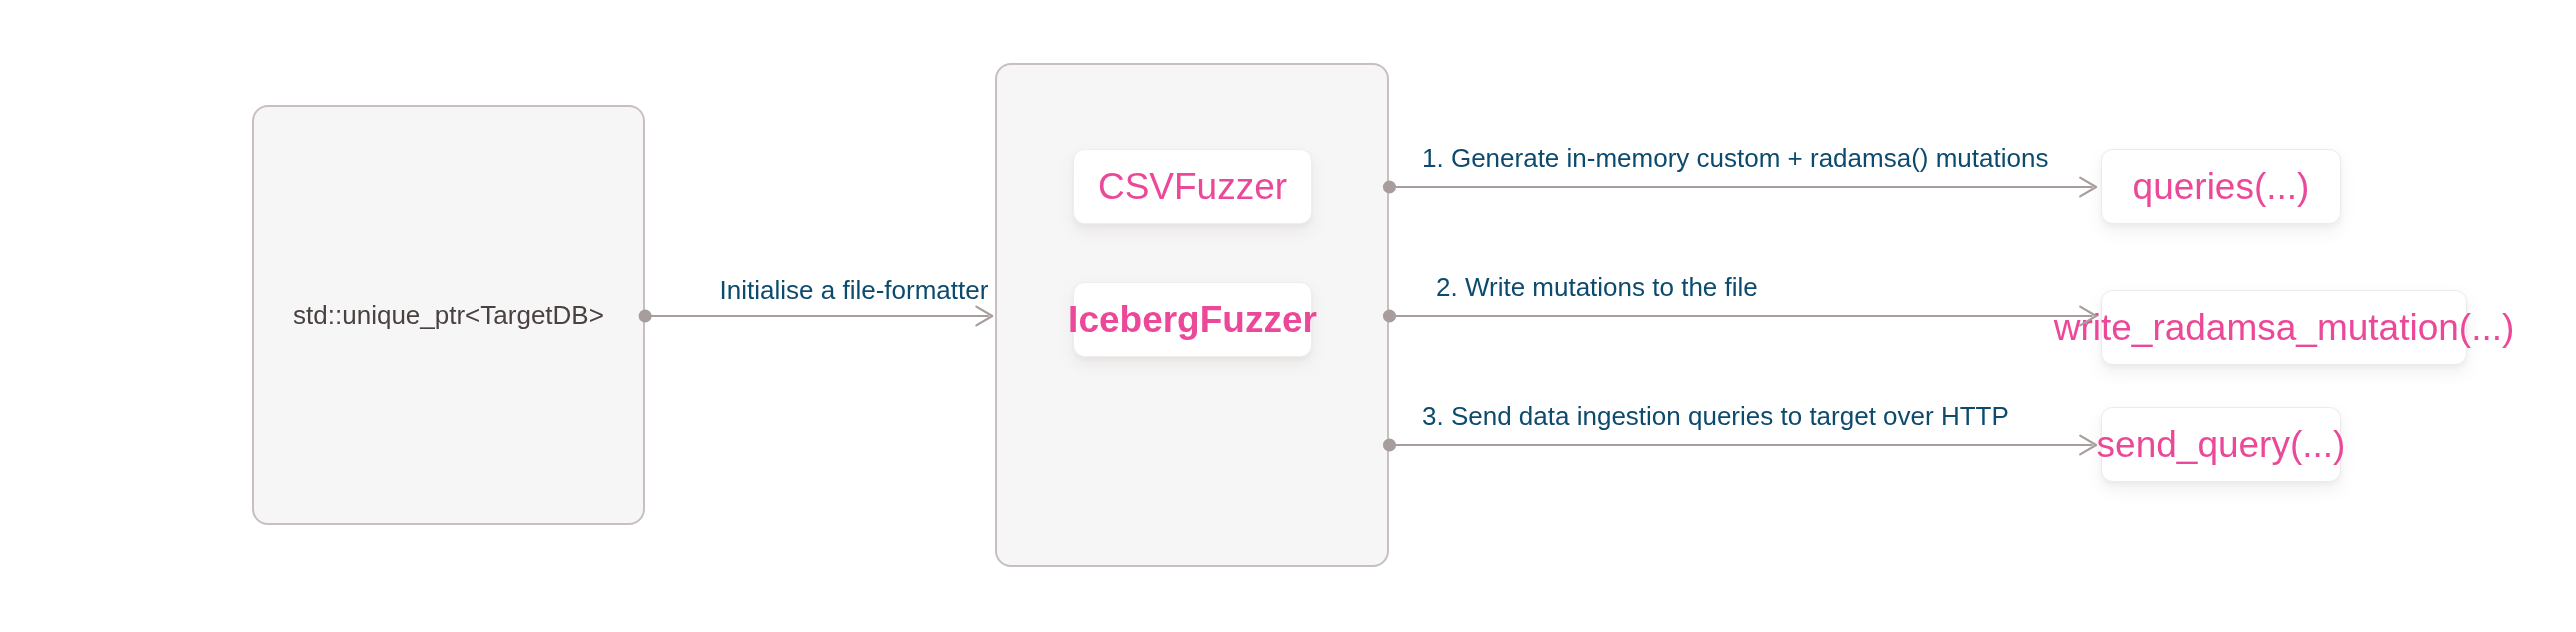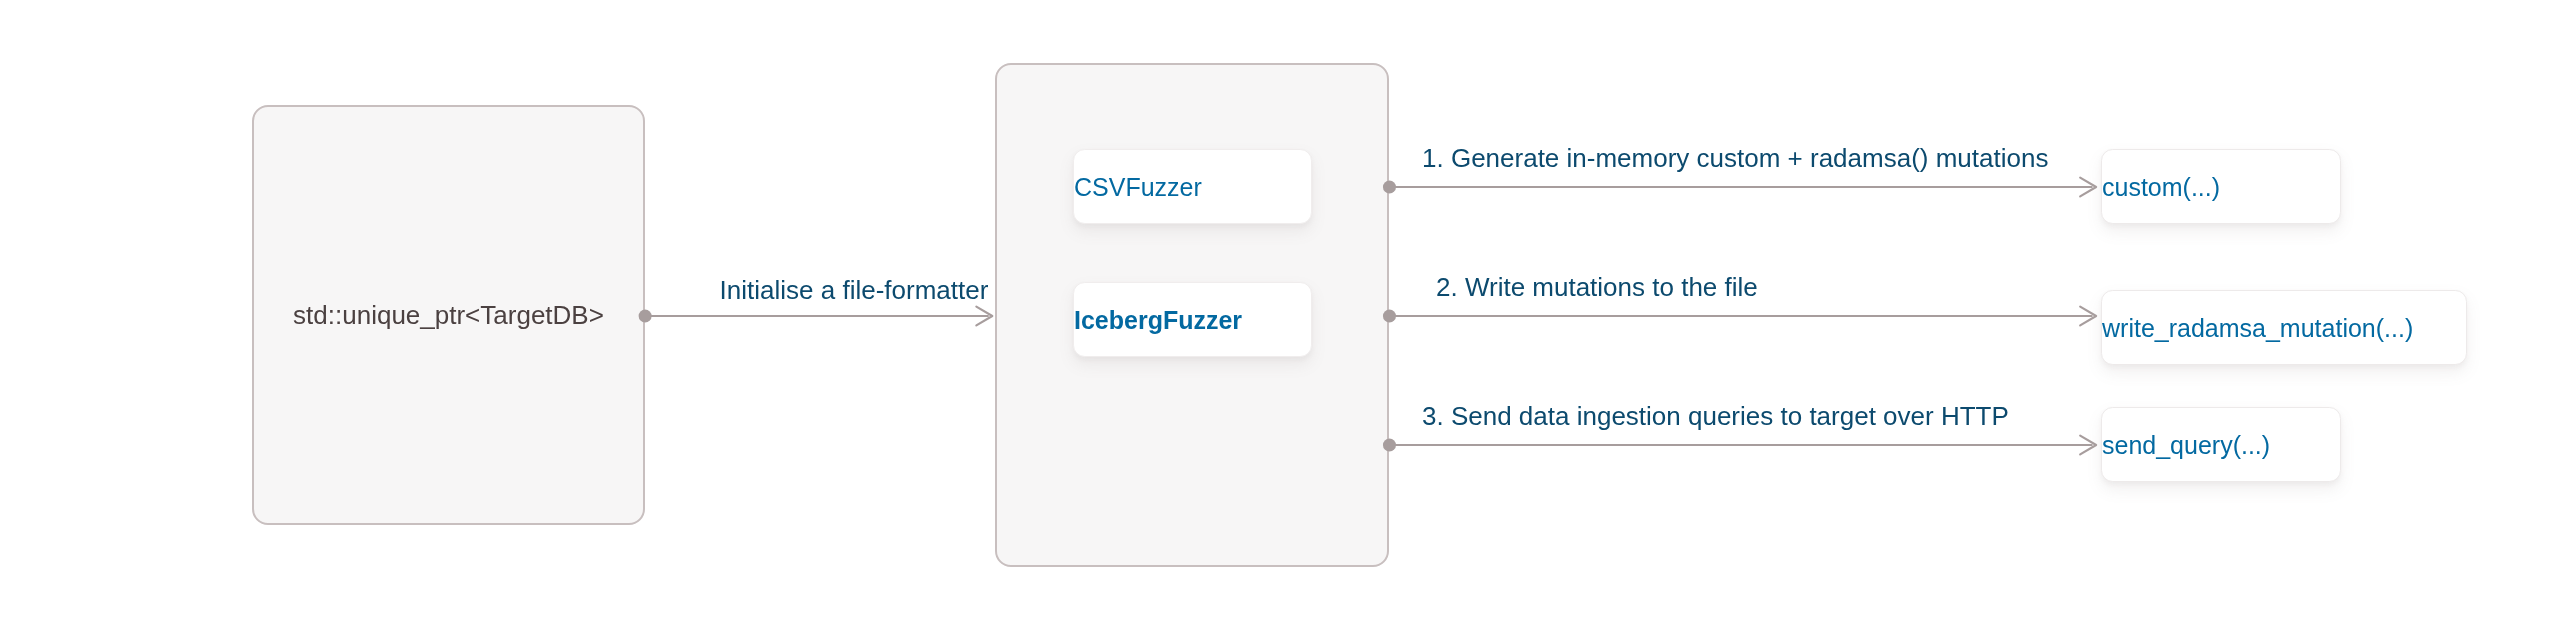--- a/index.html
+++ b/index.html
@@ -41,24 +41,24 @@
     text-align: right;
   }
 
   
   .card {
     position: absolute;
     background: #ffffff;
     border: 1.4px solid #f0eded;
     border-radius: 11.6px;
     box-sizing: border-box;
-    display: flex; align-items: center; 
-    font-size: 25px;
+    display: flex; align-items: center; justify-content: center;
+    font-size: 37px;
     line-height: 32px;
-    color: #0369a1;
+    color: #ec4899;
     box-shadow: 0 7.2px 14.5px rgba(130, 118, 118, 0.10), 0 2.2px 4.3px rgba(130, 118, 118, 0.06);
   }
   .card.inner { left: 1073px; width: 239px; height: 75px; }
   .card.inner.row-0 { top: 149px; }
   .card.inner.row-1 { top: 282px; font-weight: bold; }
   .card.inner.row-2 { top: 407px; }
 
   .card.fn { left: 2101px; height: 75px; border-color: #edeaea; }
   .card.fn.row-0 { top: 149px; width: 240px; }
   .card.fn.row-1 { top: 278px; width: 366px; margin-top: 12px; }
@@ -104,21 +104,21 @@
   <div class="group-box fuzzers"></div>
 
   <div class="card inner row-0">
     <span>CSVFuzzer</span>
   </div>
   <div class="card inner row-1">
     <span>IcebergFuzzer</span>
   </div>
 
   <div class="card fn row-0">
-    <span>custom(...)</span>
+    <span>queries(...)</span>
   </div>
   <div class="card fn row-1">
     <span>write_radamsa_mutation(...)</span>
   </div>
   <div class="card fn row-2">
     <span>send_query(...)</span>
   </div>
 
   <div class="edge-label init">Initialise a file-formatter</div>
 

